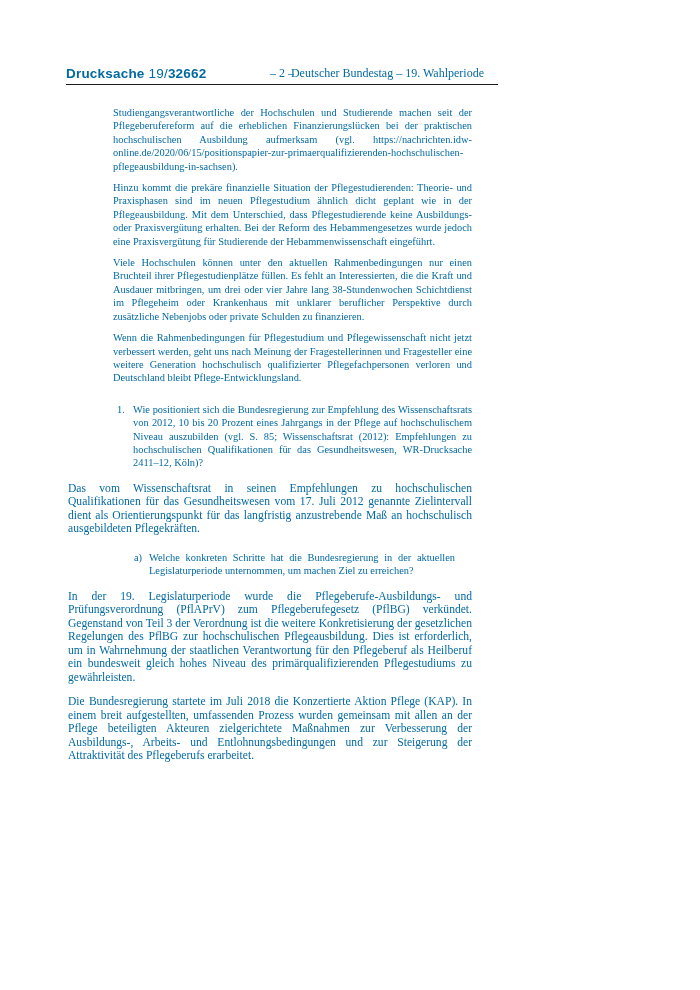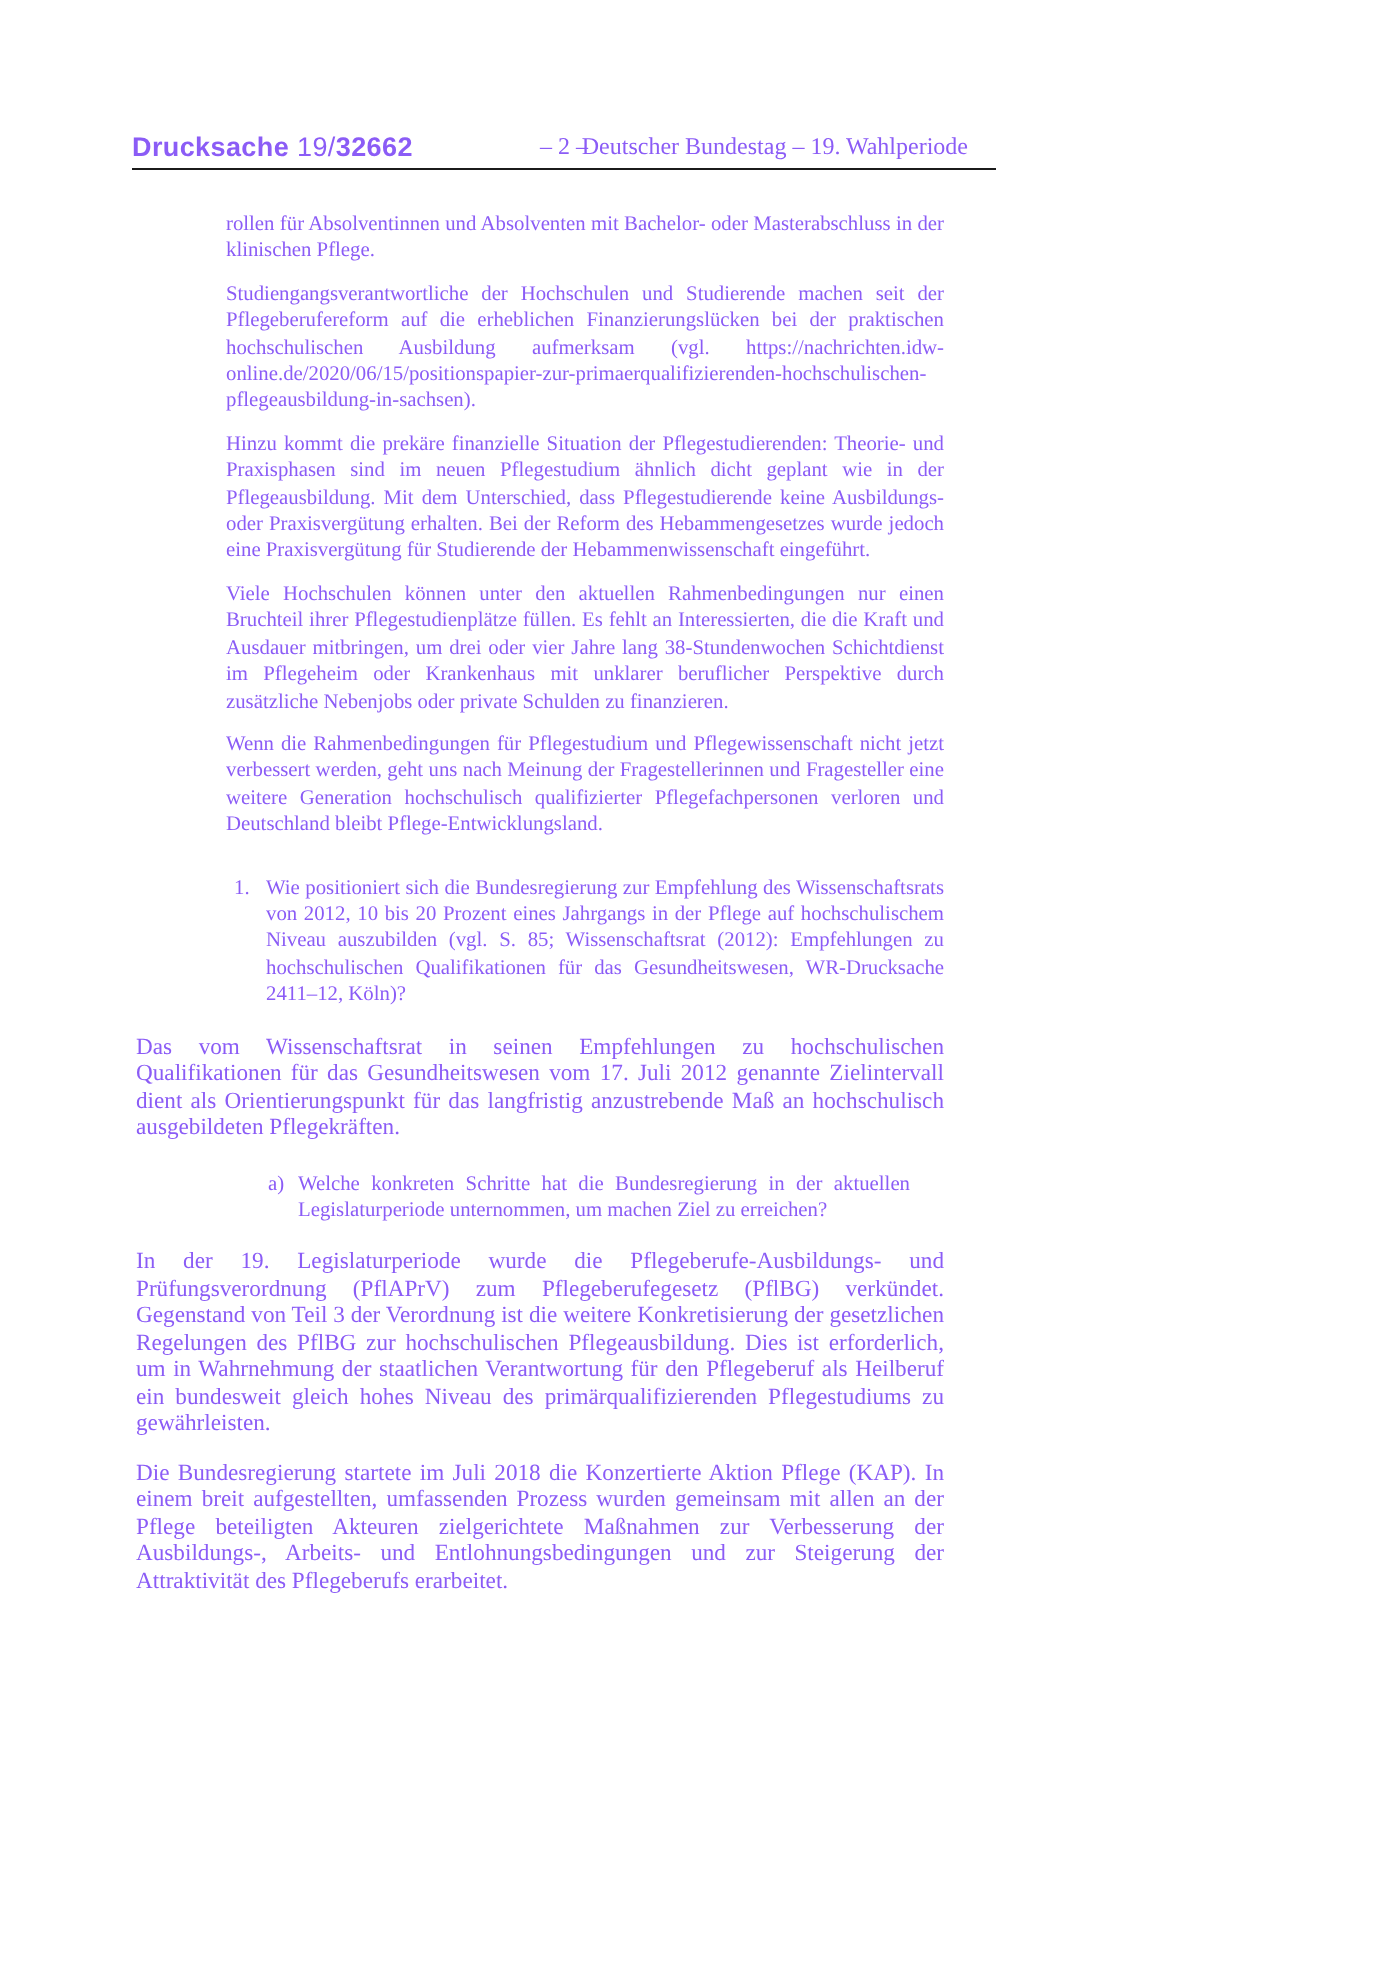--- a/index.html
+++ b/index.html
@@ -1,21 +1,21 @@
 <!DOCTYPE html>
 <html lang="de"><head>
 <meta charset="utf-8">
 <style>
   html, body { margin: 0; padding: 0; background: #ffffff; }
   .page {
     position: relative;
     width: 564px;
     height: 990px;
     background: #ffffff;
-    color: #8b5cf6;
+    color: #0369a1;
     font-family: "Liberation Serif", serif;
     overflow: hidden;
   }
   
   .doc-header {
     position: absolute;
     left: 66px;
     right: 66px;
     top: 63px;
     height: 18px;
@@ -109,21 +109,20 @@
     </div>
     <div class="h-center">– 2 –</div>
     <div class="h-right">Deutscher Bundestag – 19. Wahlperiode</div>
   </header>
 
   <div class="rule"></div>
 
   <main class="content">
 
     <section class="preliminary">
-      <p>rollen für Absolventinnen und Absolventen mit Bachelor- oder Masterabschluss in der klinischen Pflege.</p>
       <p>Studiengangsverantwortliche der Hochschulen und Studierende machen seit der Pflegeberufereform auf die erheblichen Finanzierungslücken bei der praktischen hochschulischen Ausbildung aufmerksam (vgl. https://nachrichten.idw-online.de/2020/06/15/positionspapier-zur-primaerqualifizierenden-hochschulischen-pflegeausbildung-in-sachsen).</p>
       <p>Hinzu kommt die prekäre finanzielle Situation der Pflegestudierenden: Theorie- und Praxisphasen sind im neuen Pflegestudium ähnlich dicht geplant wie in der Pflegeausbildung. Mit dem Unterschied, dass Pflegestudierende keine Ausbildungs- oder Praxisvergütung erhalten. Bei der Reform des Hebammengesetzes wurde jedoch eine Praxisvergütung für Studierende der Hebammenwissenschaft eingeführt.</p>
       <p>Viele Hochschulen können unter den aktuellen Rahmenbedingungen nur einen Bruchteil ihrer Pflegestudienplätze füllen. Es fehlt an Interessierten, die die Kraft und Ausdauer mitbringen, um drei oder vier Jahre lang 38-Stundenwochen Schichtdienst im Pflegeheim oder Krankenhaus mit unklarer beruflicher Perspektive durch zusätzliche Nebenjobs oder private Schulden zu finanzieren.</p>
       <p>Wenn die Rahmenbedingungen für Pflegestudium und Pflegewissenschaft nicht jetzt verbessert werden, geht uns nach Meinung der Fragestellerinnen und Fragesteller eine weitere Generation hochschulisch qualifizierter Pflegefachpersonen verloren und Deutschland bleibt Pflege-Entwicklungsland.</p>
     </section>
 
     <section class="question-block">
       <div class="q-num">1.</div>
       <div class="q-text">Wie positioniert sich die Bundesregierung zur Empfehlung des Wissenschaftsrats von 2012, 10 bis 20 Prozent eines Jahrgangs in der Pflege auf hochschulischem Niveau auszubilden (vgl. S. 85; Wissenschaftsrat (2012): Empfehlungen zu hochschulischen Qualifikationen für das Gesundheitswesen, WR-Drucksache 2411–12, Köln)?</div>
     </section>

